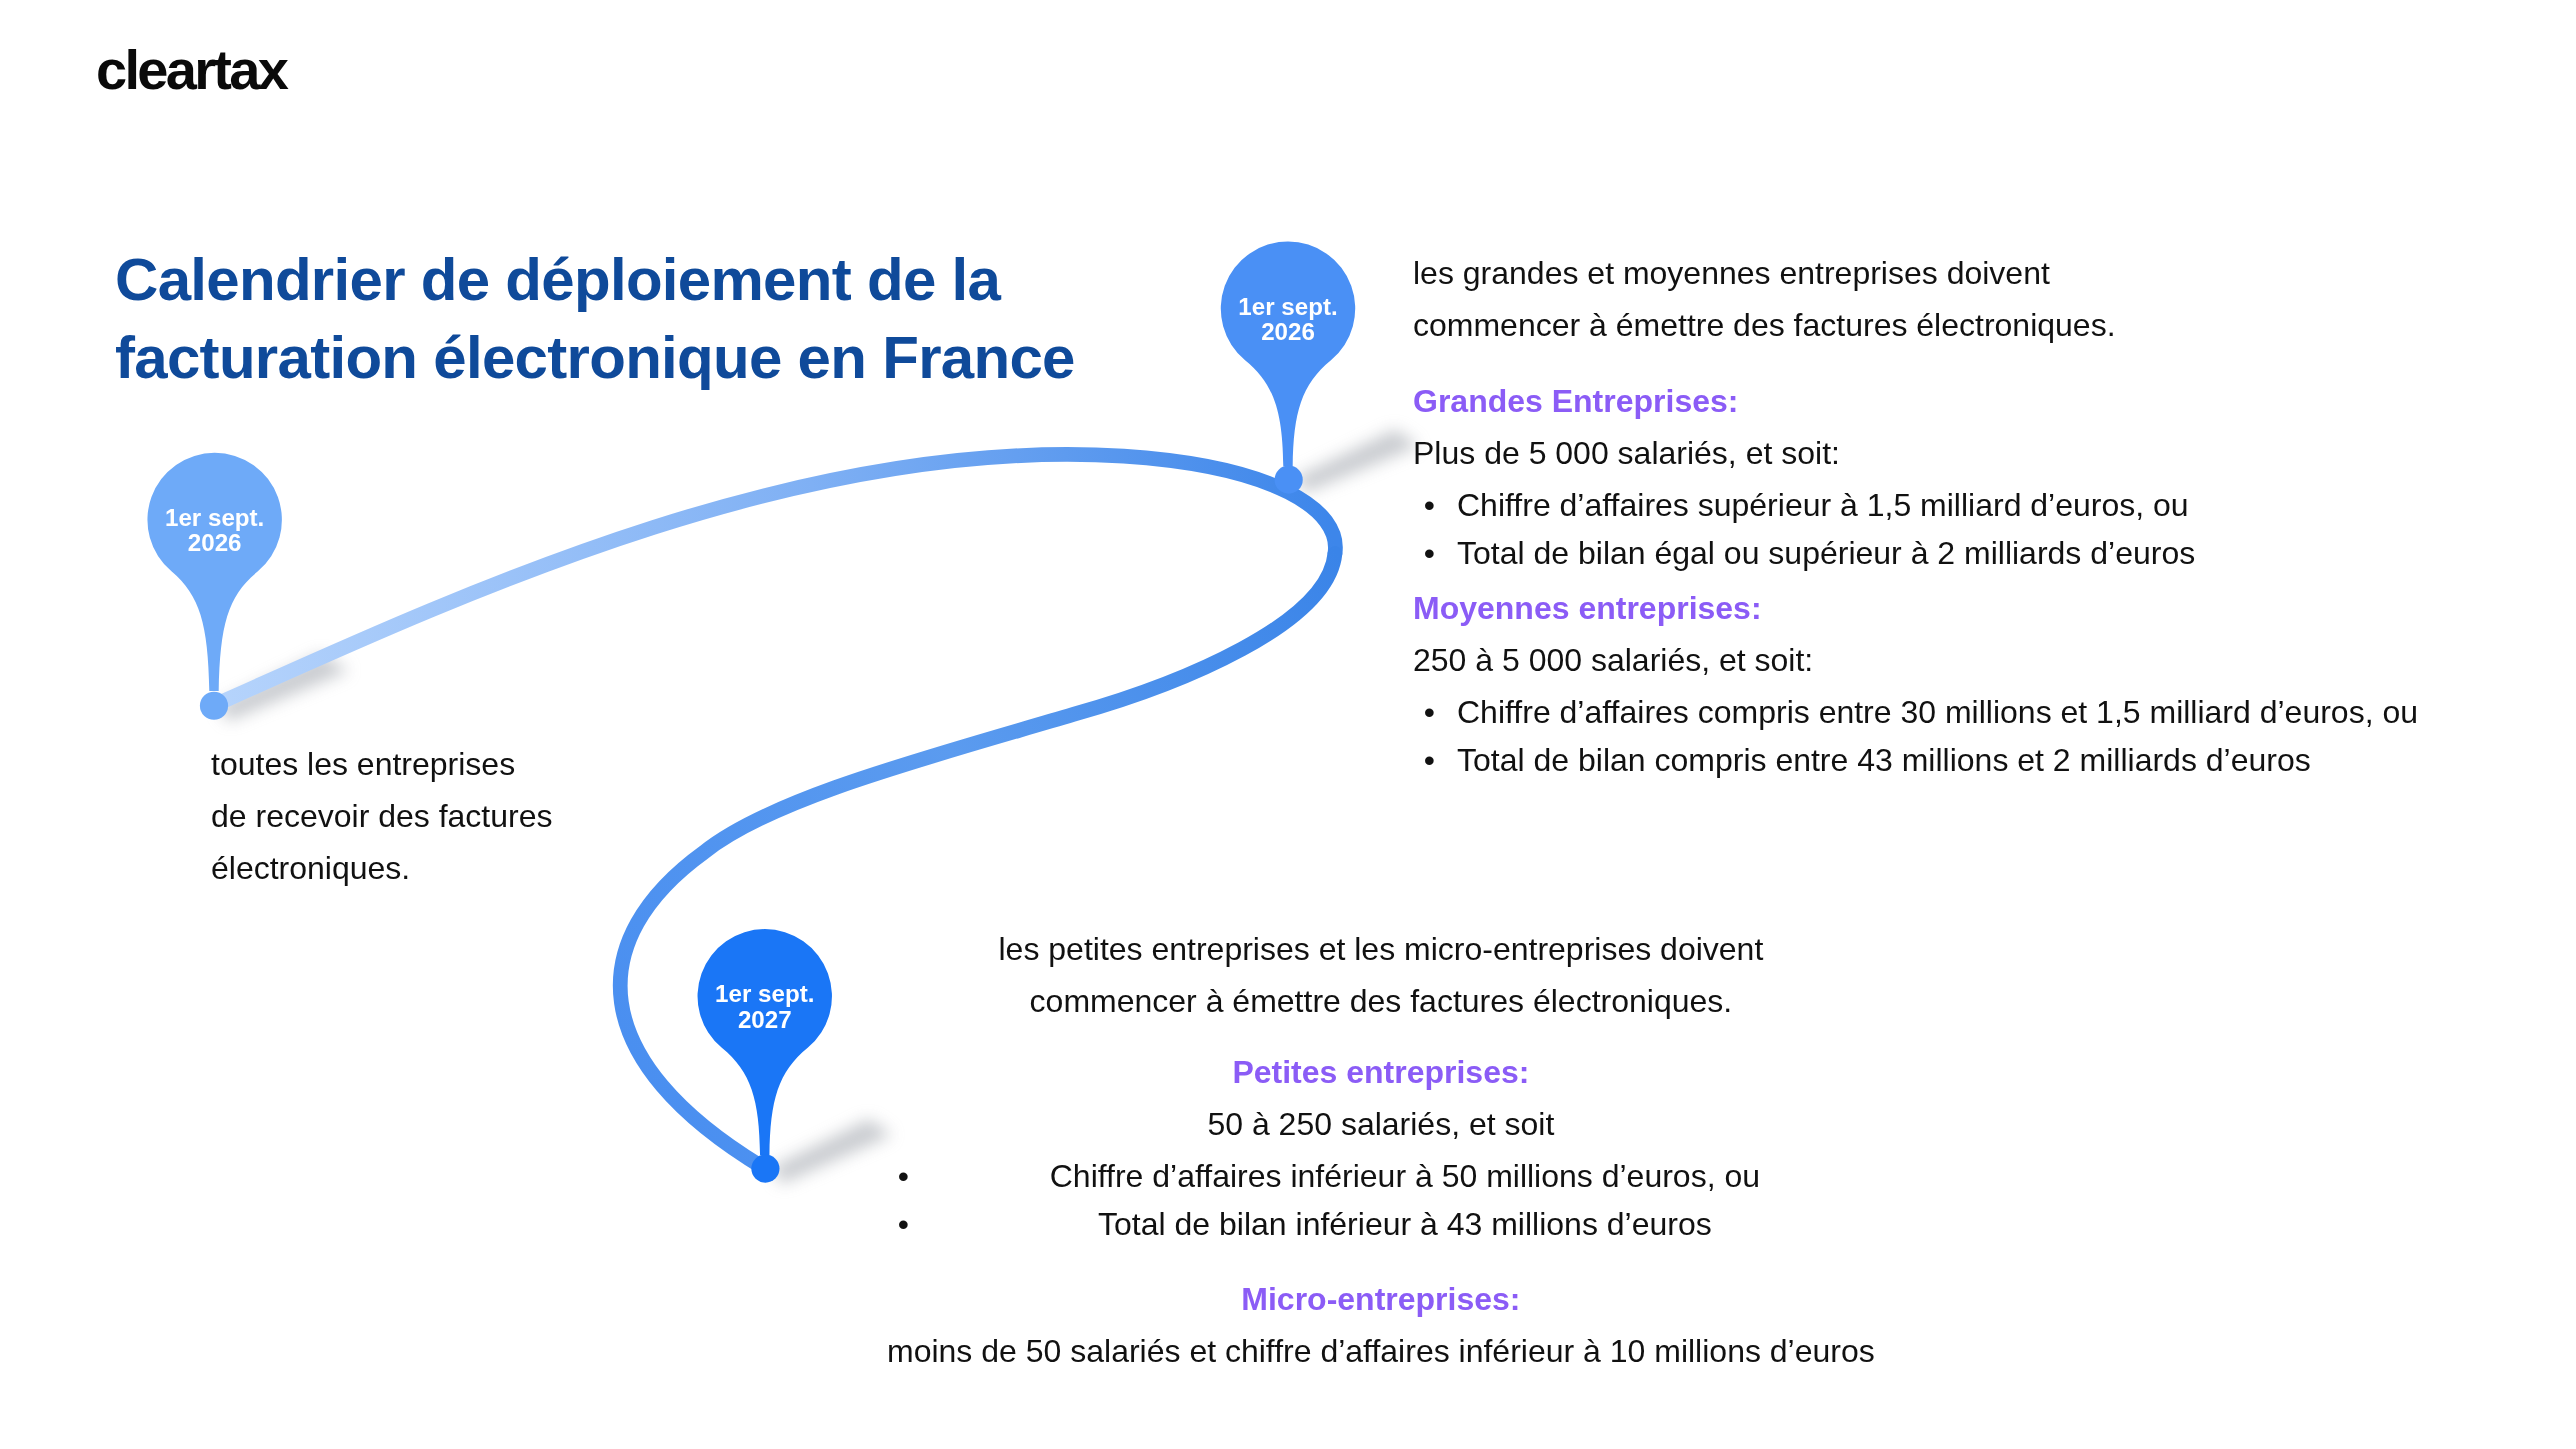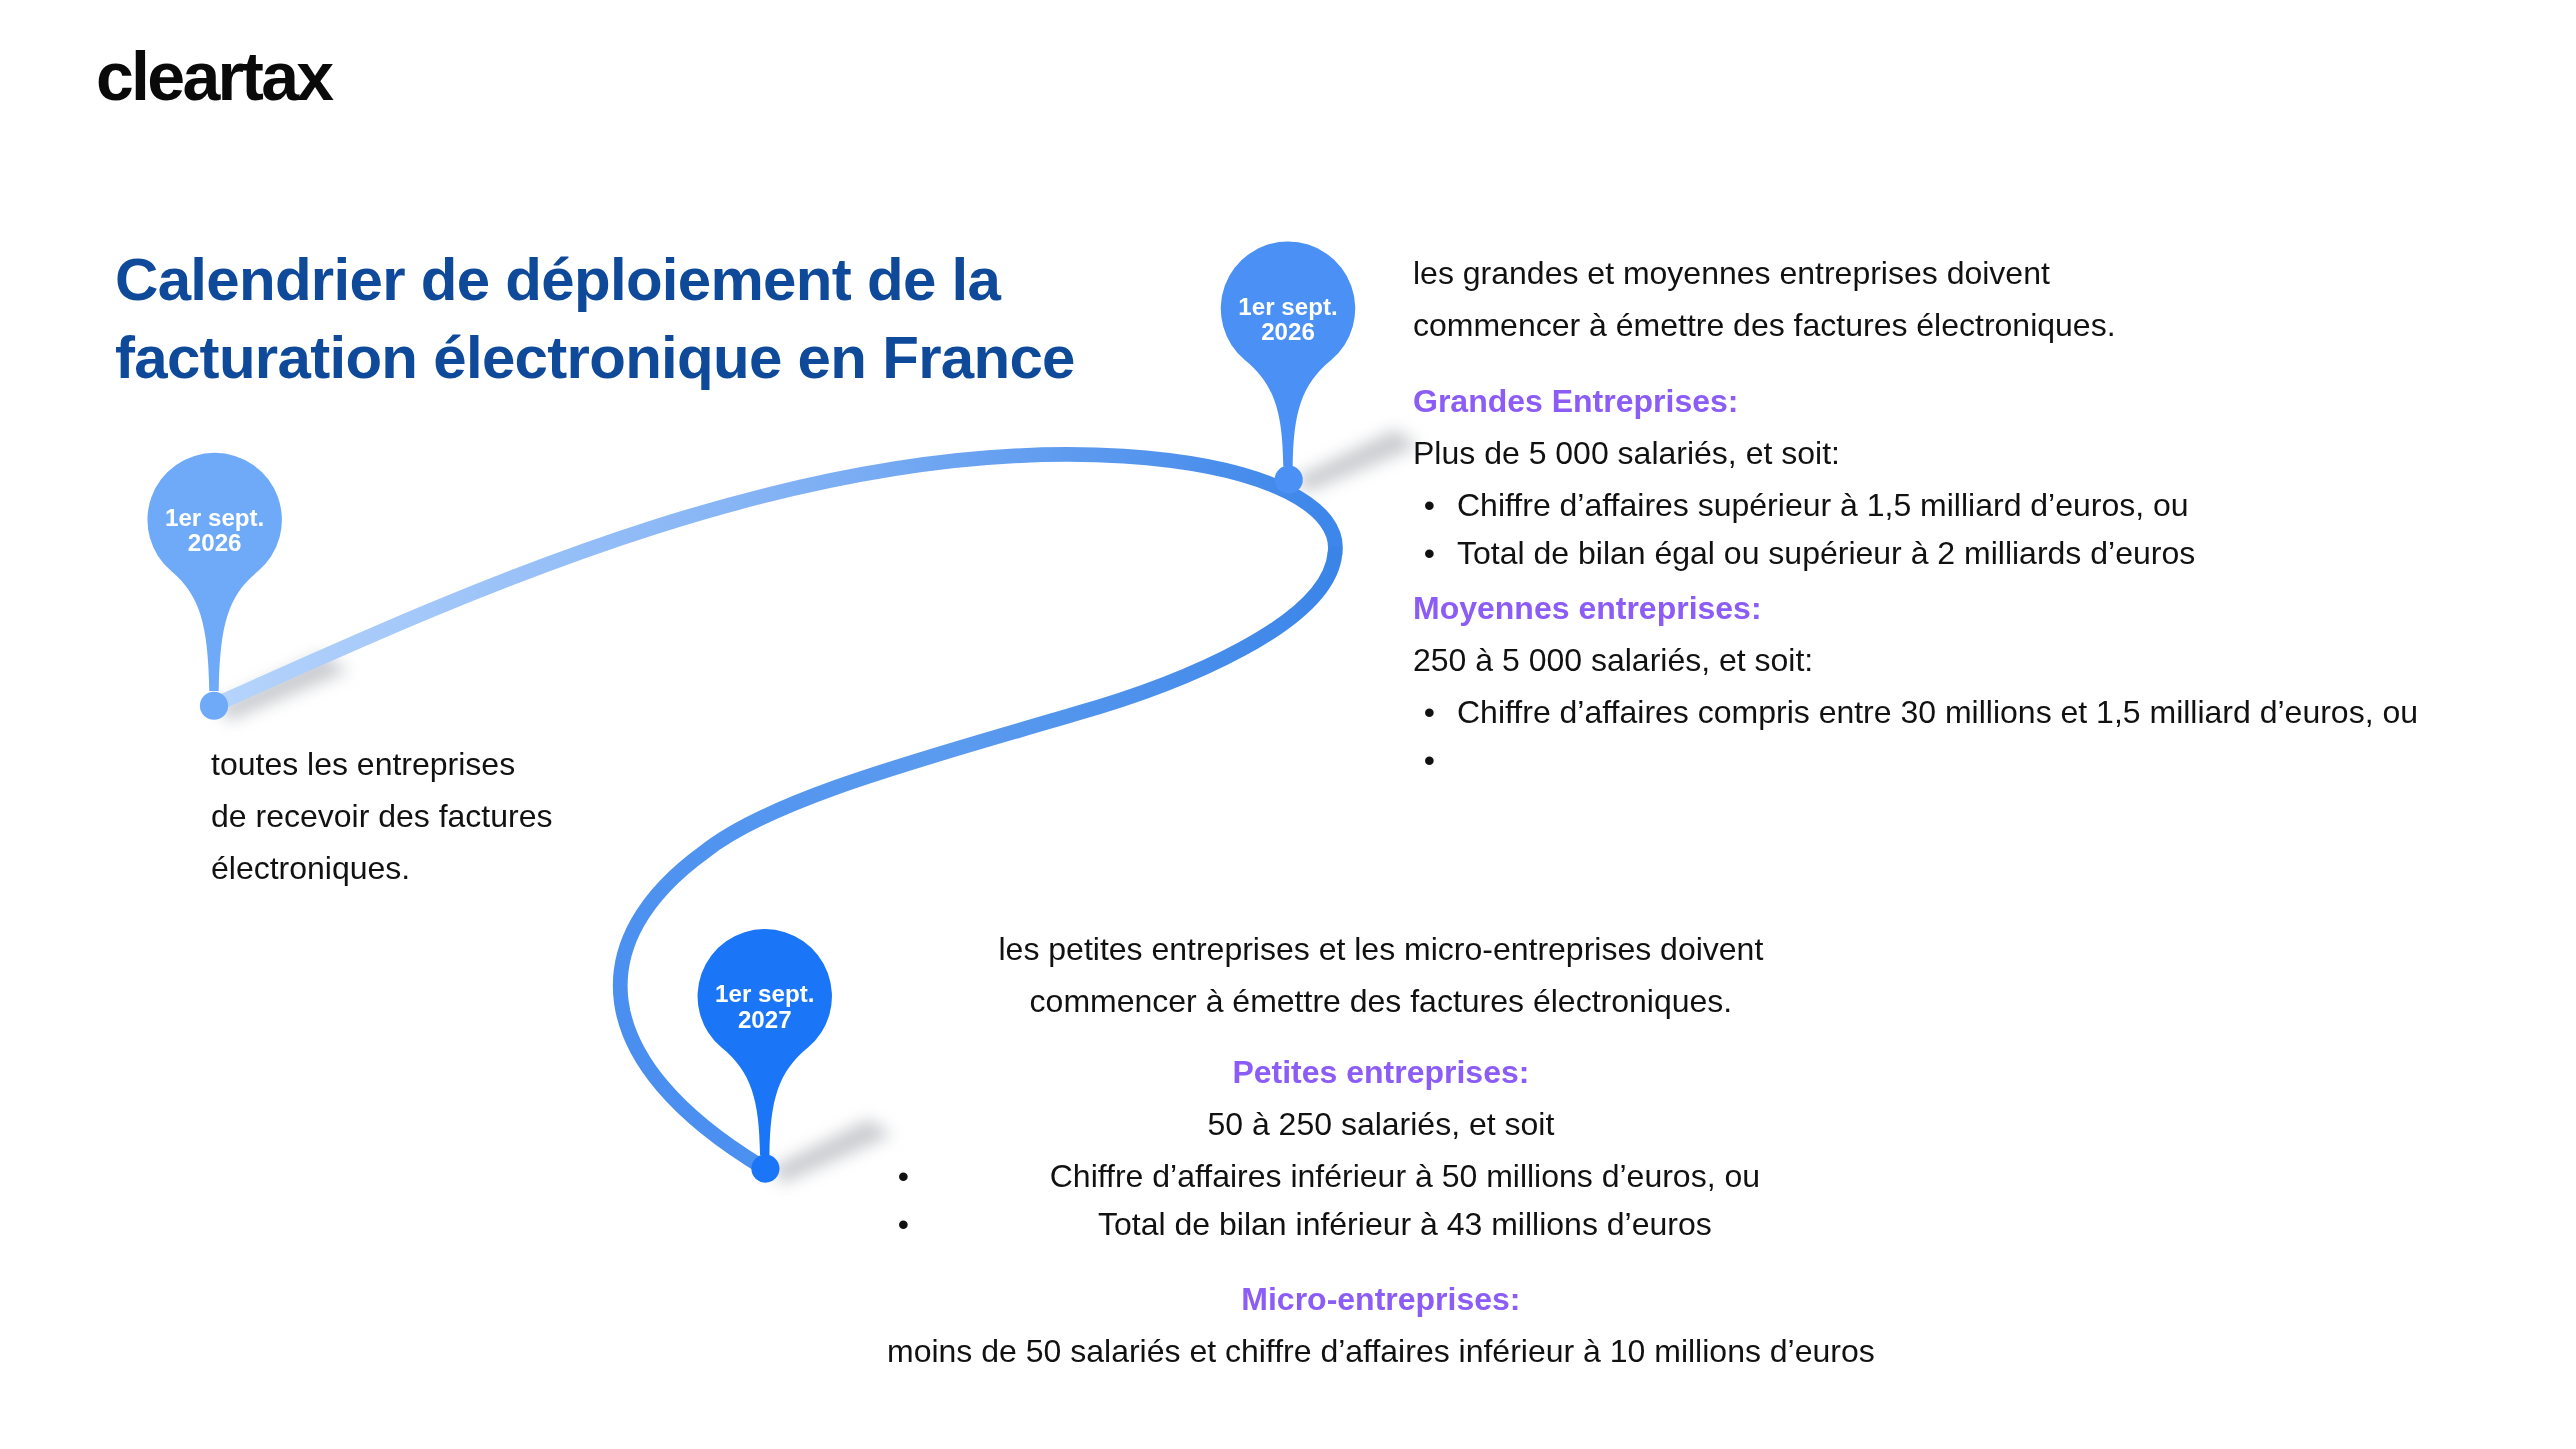--- a/index.html
+++ b/index.html
@@ -1,19 +1,19 @@
 <!DOCTYPE html>
 <html style="font-size:10.7px"><head>
 <meta charset="utf-8">
 <style>
   html, body { margin: 0; padding: 0; background: #ffffff; }
   body { width: 2576px; height: 1449px; position: relative; overflow: hidden;
          font-family: "Liberation Sans", "DejaVu Sans", sans-serif; color: #111111; }
   .abs { position: absolute; }
-  .logo { left: 96px; top: 39px; font-size: 68px; font-weight: 700; letter-spacing: -2.7px; color: #0a0a0a; line-height: 1.1; }
+  .logo { left: 96px; top: 39px; font-size: 56px; font-weight: 700; letter-spacing: -2.7px; color: #0a0a0a; line-height: 1.1; }
   .title { left: 99px; top: 225px; font-size: 60px; font-weight: 700; color: #0f4a9a; line-height: 78px; letter-spacing: -0.7px; }
   .title span { display: block; white-space: nowrap; }
   svg.canvas { position: absolute; left: 0; top: 0; }
   .pin-label { font-family: "Liberation Sans", sans-serif; font-weight: 700; fill: #ffffff; font-size: 36px; text-anchor: middle; }
   .block { font-size: 32px; line-height: 48px; color: #111111; }
   .block p { margin: 4px; white-space: nowrap; }
   .block .head { color: #8b5cf6; font-weight: 700; }
   .block ul { list-style: none; margin: 0; padding: 0; }
   .block li { position: relative; padding-left: 48px; white-space: nowrap; }
   .block li .bullet { position: absolute; left: 14.8px; top: 0; }
@@ -100,21 +100,21 @@
   <p>Plus de 5 000 salariés, et soit:</p>
   <ul>
     <li><span class="bullet">•</span><span>Chiffre d’affaires supérieur à 1,5 milliard d’euros, ou</span></li>
     <li><span class="bullet">•</span><span>Total de bilan égal ou supérieur à 2 milliards d’euros</span></li>
   </ul>
   <div class="gap-small"></div>
   <p class="head">Moyennes entreprises:</p>
   <p>250 à 5 000 salariés, et soit:</p>
   <ul>
     <li><span class="bullet">•</span><span>Chiffre d’affaires compris entre 30 millions et 1,5 milliard d’euros, ou</span></li>
-    <li><span class="bullet">•</span></li>
+    <li><span class="bullet">•</span><span>Total de bilan compris entre 43 millions et 2 milliards d’euros</span></li>
   </ul>
 </div>
 
 <div class="abs block bottom-desc">
   <p>les petites entreprises et les micro-entreprises doivent</p>
   <p>commencer à émettre des factures électroniques.</p>
   <div class="gap-small" style="height:14.8px"></div>
   <p class="head">Petites entreprises:</p>
   <p>50 à 250 salariés, et soit</p>
   <ul>

